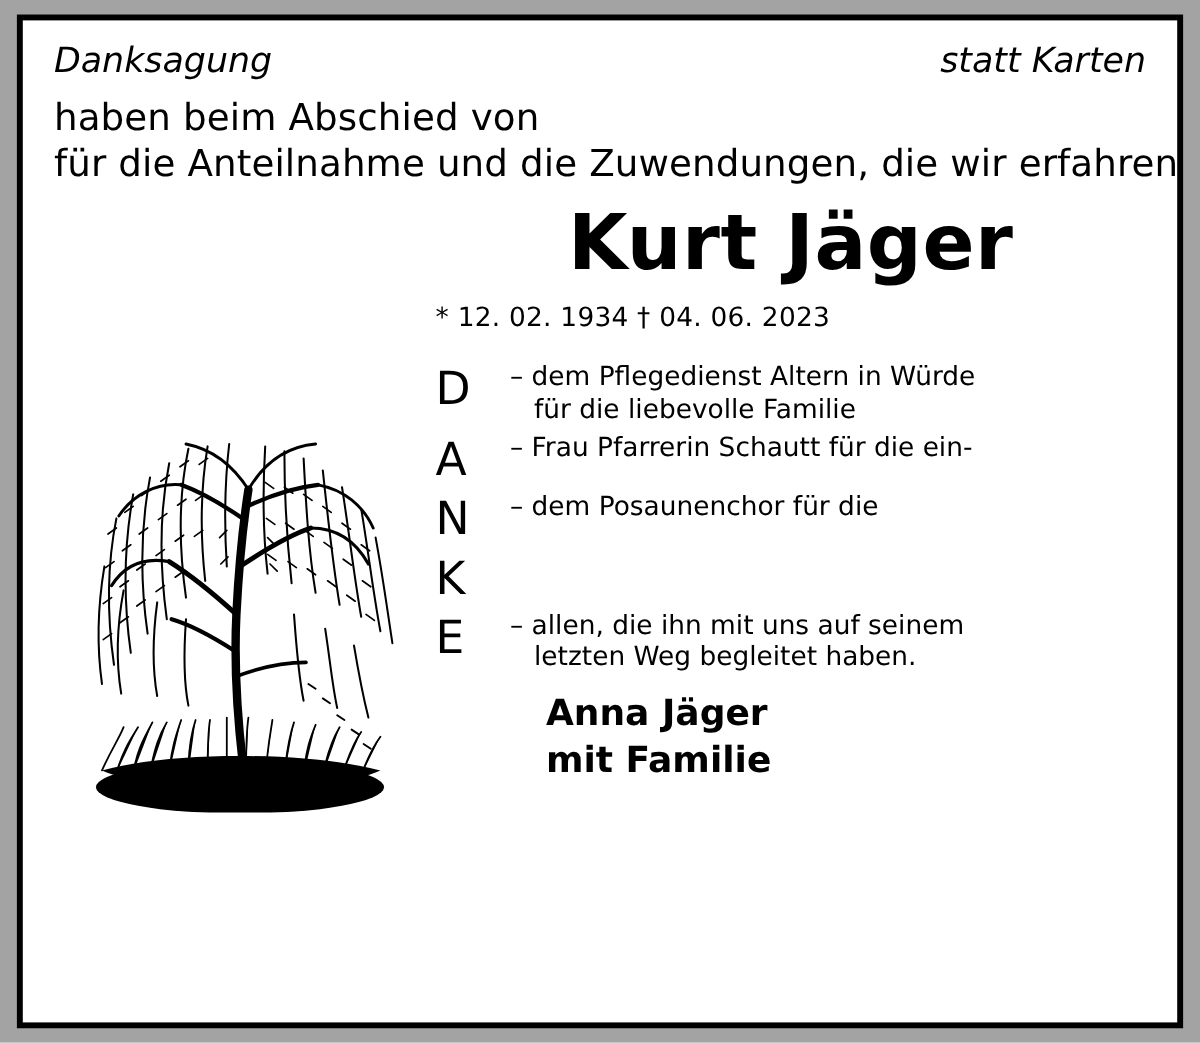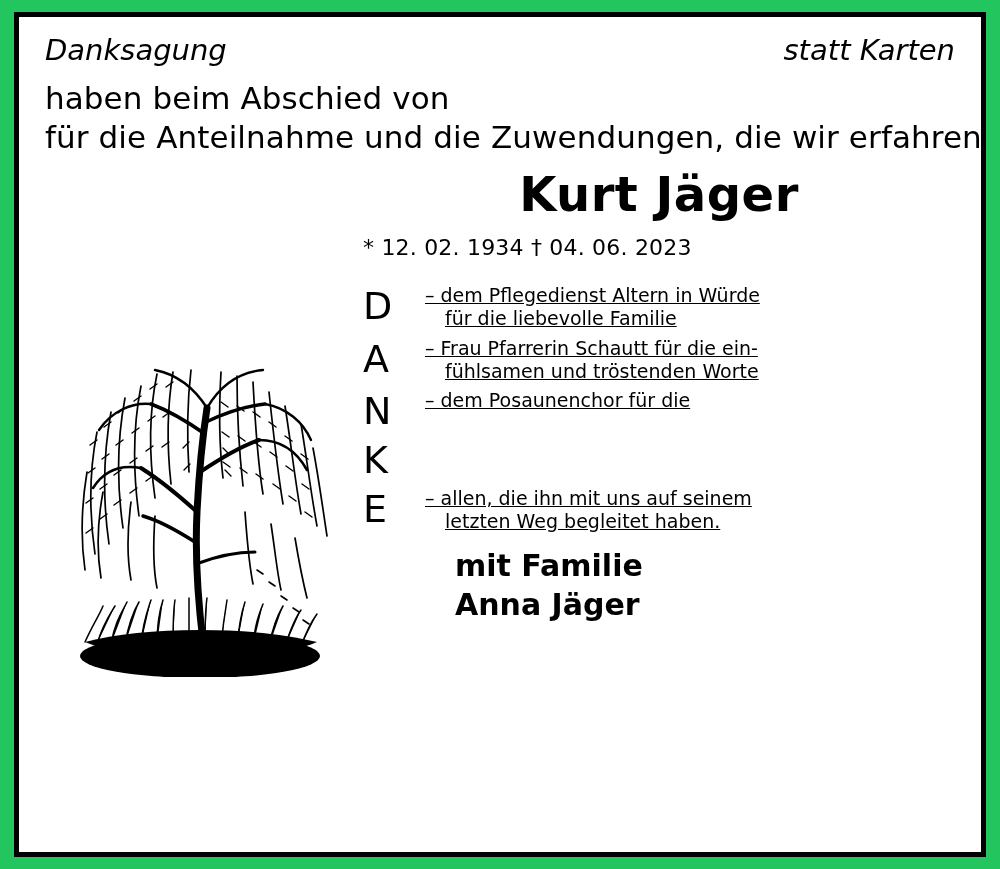--- a/index.html
+++ b/index.html
@@ -8,21 +8,21 @@
     background: #ffffff;
   }
   body {
     font-family: "DejaVu Sans", sans-serif;
     color: #000000;
   }
   .page {
     width: 1000px;
     height: 869px;
     box-sizing: border-box;
-    background: #22c55e;
+    background: #a3a3a3;
     position: relative;
     overflow: hidden;
   }
   .notice {
     position: absolute;
     left: 14px;
     top: 12px;
     width: 972px;
     height: 845px;
     box-sizing: border-box;
@@ -69,21 +69,21 @@
   }
   .right-col {
     position: absolute;
     left: 318px;
     top: 0;
     right: 0;
   }
   .name {
     text-align: center;
     font-weight: bold;
-    font-size: 48px;
+    font-size: 64px;
     line-height: 1.1;
     margin-top: 6px;
     letter-spacing: 0.5px;
   }
   .dates {
     text-align: left;
     font-size: 22px;
     margin-top: 14px;
     letter-spacing: 0.2px;
   }
@@ -98,23 +98,22 @@
   .danke-letter {
     width: 62px;
     flex: 0 0 62px;
     font-size: 38px;
     line-height: 1.08;
     text-align: left;
     padding-top: 2px;
   }
   .danke-text {
     flex: 1 1 auto;
-    font-size: 19px;
+    font-size: 22px;
     line-height: 1.22;
-    text-decoration: underline;
   }
   .danke-text .l2 {
     padding-left: 20px;
   }
   .signature {
     margin-top: 14px;
     padding-left: 92px;
     font-weight: bold;
     font-size: 30px;
     line-height: 1.28;
@@ -218,21 +217,20 @@
               <div class="danke-text">
                 <div>– dem Pflegedienst Altern in Würde</div>
                 <div class="l2">für die liebevolle Familie</div>
               </div>
             </div>
 
             <div class="danke-row">
               <div class="danke-letter">A</div>
               <div class="danke-text">
                 <div>– Frau Pfarrerin Schautt für die ein-</div>
-                <div class="l2">fühlsamen und tröstenden Worte</div>
               </div>
             </div>
 
             <div class="danke-row">
               <div class="danke-letter">N</div>
               <div class="danke-text">
                 <div>– dem Posaunenchor für die</div>
               </div>
             </div>
 
@@ -246,21 +244,21 @@
               <div class="danke-letter">E</div>
               <div class="danke-text">
                 <div>– allen, die ihn mit uns auf seinem</div>
                 <div class="l2">letzten Weg begleitet haben.</div>
               </div>
             </div>
 
           </div>
 
           <div class="signature">
+            <div>Anna Jäger</div>
             <div>mit Familie</div>
-            <div>Anna Jäger</div>
           </div>
         </div>
 
       </div>
     </div>
   </div>
 </div>
 
 </body></html>

